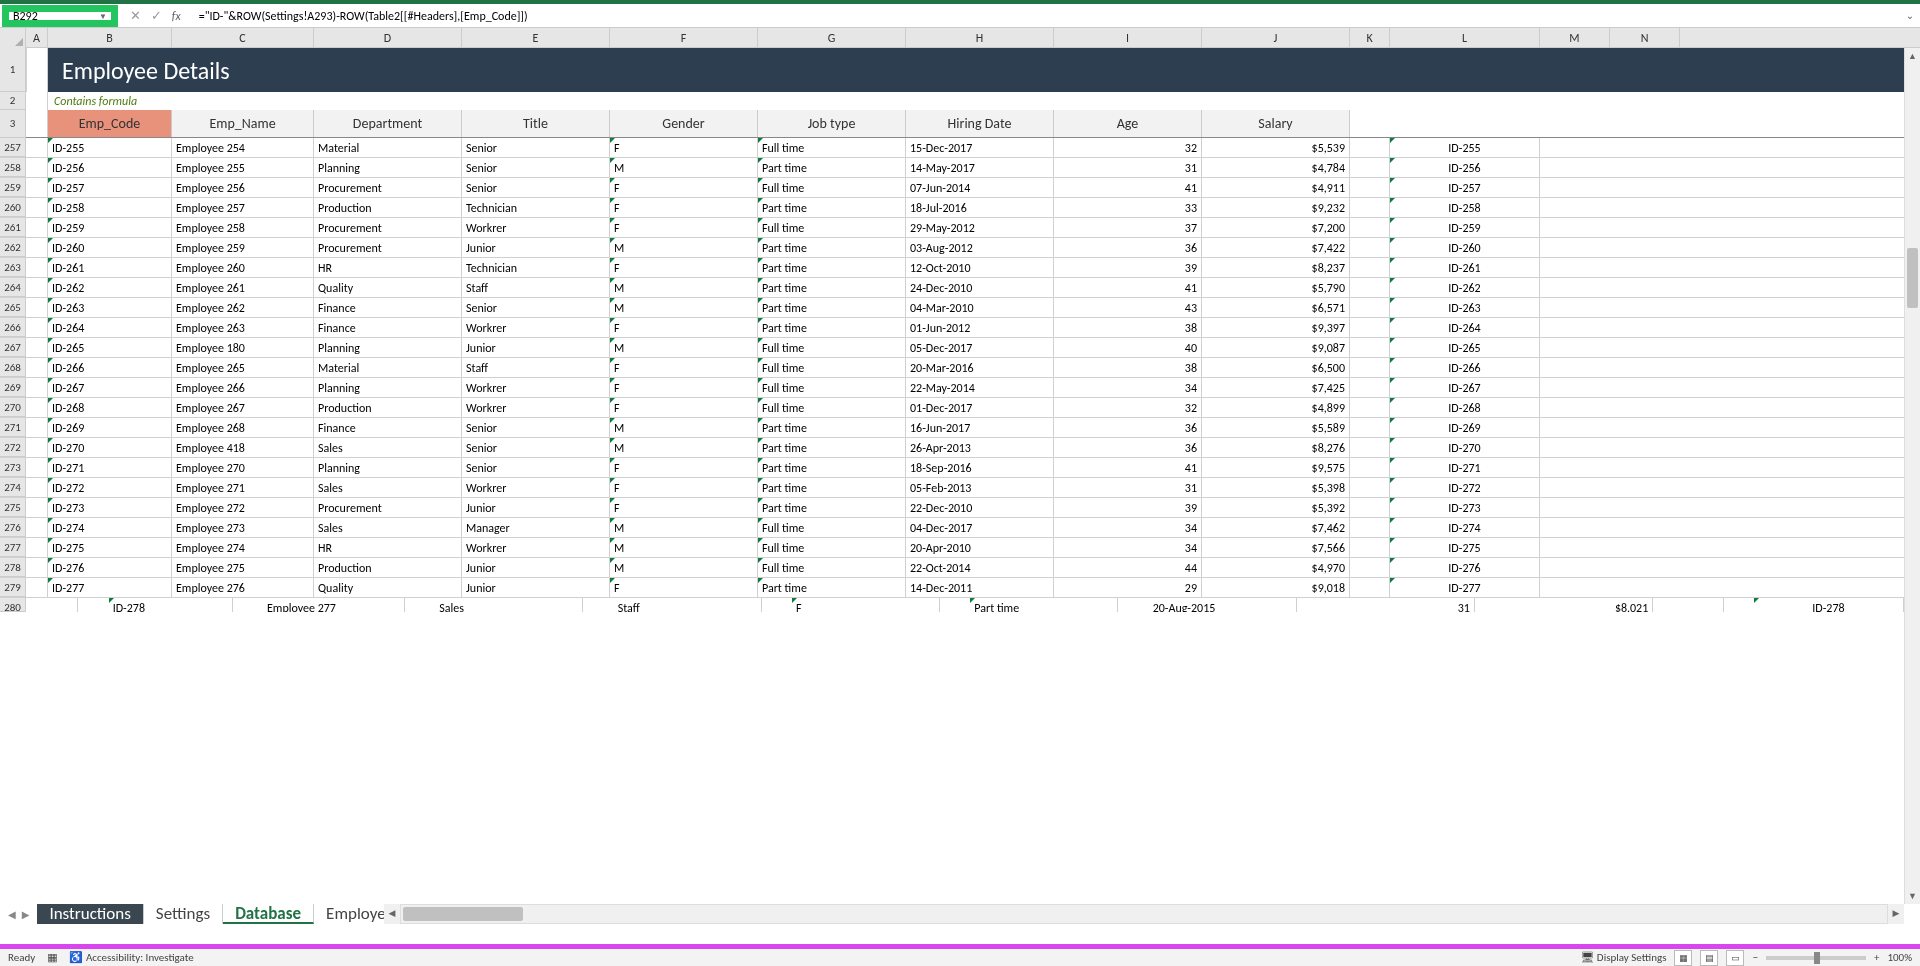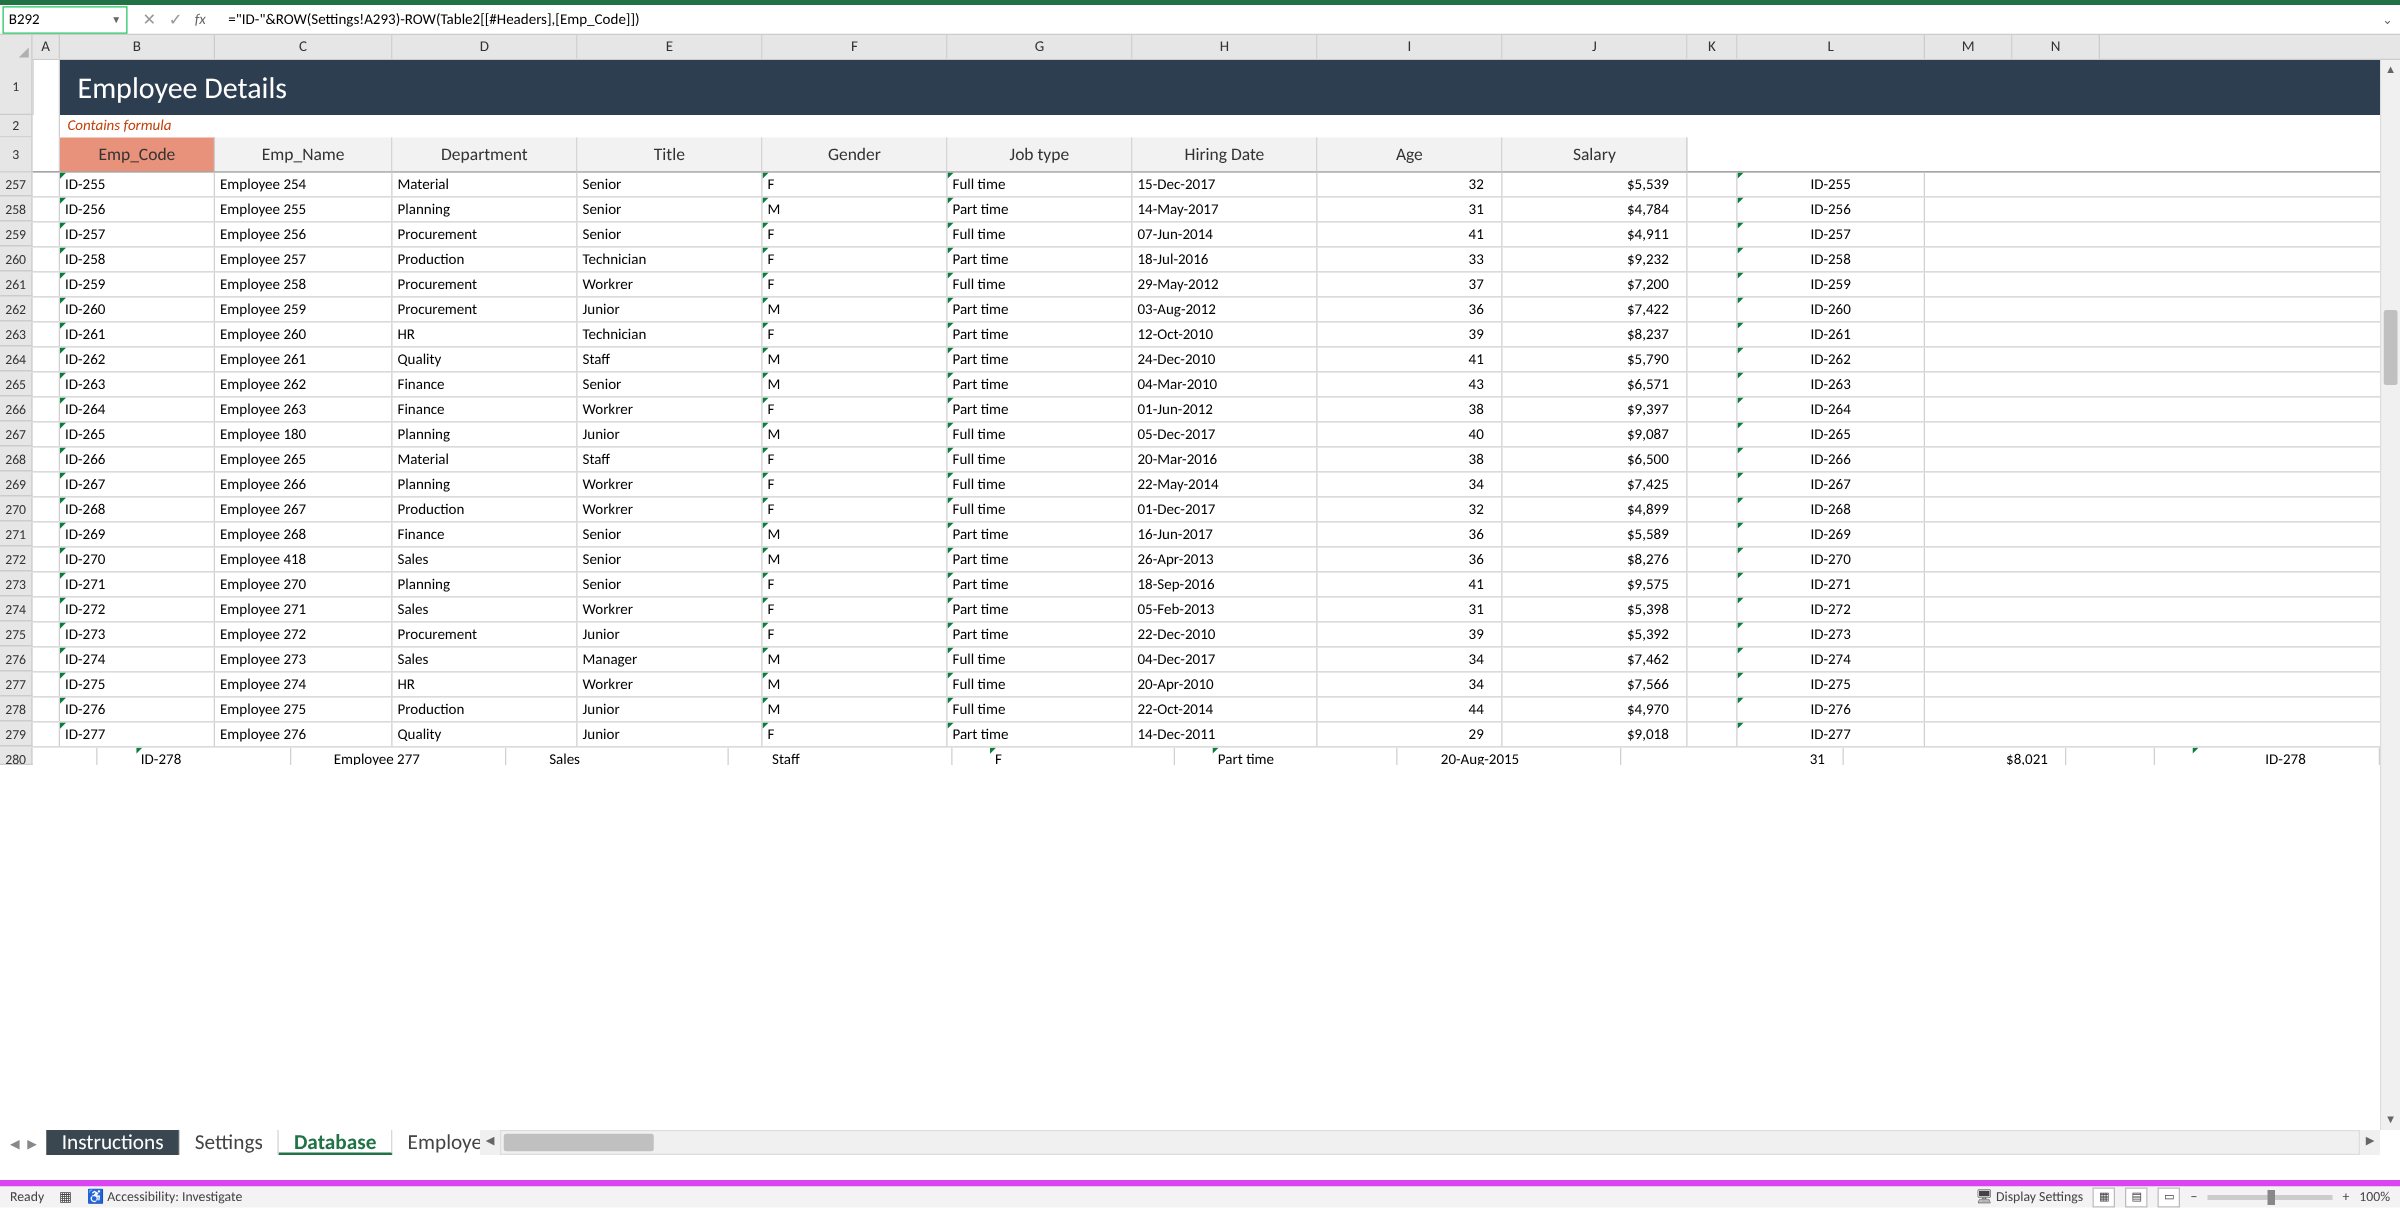--- a/index.html
+++ b/index.html
@@ -1,21 +1,21 @@
 <!DOCTYPE html>
 <html><head>
 <meta charset="utf-8">
 <style>
 * { margin: 0; padding: 0; box-sizing: border-box; font-family: Calibri, Arial, sans-serif; }
 body { background: #fff; overflow: hidden; }
 
 .top-bar { height: 4px; background: #217346; }
 
 .formula-bar { height: 24px; display: flex; align-items: center; border-bottom: 1px solid #ccc; background: #fff; }
-.name-box { width: 100px; height: 22px; border: 1px solid #22c55e; background: #fff; font-size: 12px; padding: 0 4px; display: flex; align-items: center; justify-content: space-between; margin-left: 2px; }
+.name-box { width: 116px; height: 22px; border: 7px solid #22c55e; background: #fff; font-size: 12px; padding: 0 4px; display: flex; align-items: center; justify-content: space-between; margin-left: 2px; }
 .name-box-dropdown { font-size: 8px; color: #666; }
 .fb-icons { display: flex; align-items: center; gap: 10px; padding: 0 12px; color: #999; font-size: 13px; }
 .fb-icon { cursor: default; }
 .fb-fx { font-style: italic; font-size: 12px; color: #666; }
 .formula-input { flex: 1; font-size: 12px; padding: 0 6px; height: 22px; line-height: 22px; }
 .formula-expand { width: 20px; text-align: center; color: #666; font-size: 10px; cursor: pointer; }
 
 .grid-area { position: absolute; top: 28px; left: 0; right: 0; bottom: 42px; overflow: hidden; }
 
 .col-headers { display: flex; height: 20px; background: #e6e6e6; border-bottom: 1px solid #ccc; }
@@ -27,31 +27,31 @@
 
 .row { display: flex; height: 20px; position: relative; }
 .row-head { width: 26px; background: #e6e6e6; border-right: 1px solid #ccc; border-bottom: 1px solid #ccc; text-align: center; font-size: 11px; line-height: 20px; color: #333; }
 
 .title-row { height: 44px; }
 .title-row .row-head { line-height: 44px; height: 44px; }
 .title-cell { flex: 1; background: #2c3e50; color: #fff; font-size: 24px; font-weight: 300; padding: 6px 14px; display: flex; align-items: center; }
 
 .formula-note-row { height: 18px; }
 .formula-note-row .row-head { line-height: 18px; height: 18px; }
-.formula-note { font-style: italic; color: #c2410c; font-size: 12px; padding-left: 6px; line-height: 18px; }
+.formula-note { font-style: italic; color: #4d7c0f; font-size: 12px; padding-left: 6px; line-height: 18px; }
 
 .header-row { height: 28px; border-bottom: 1px solid #888; }
 .header-row .row-head { line-height: 28px; height: 28px; }
 .th { background: #f2f2f2; border-right: 1px solid #ccc; text-align: center; font-size: 14px; line-height: 28px; color: #333; }
 .th.highlighted { background: #e8927c; }
 
 .data-row { border-bottom: 1px solid #d0d0d0; }
 .td { border-right: 1px solid #d0d0d0; font-size: 12px; padding: 0 4px; line-height: 20px; position: relative; white-space: nowrap; overflow: hidden; }
 .td.center { text-align: center; }
-.td.num { text-align: right; padding-right: 14px; }
+.td.num { text-align: right; padding-right: 4px; }
 .green-tick::before { content: ''; position: absolute; left: 0; top: 0; width: 0; height: 0; border-style: solid; border-width: 5px 5px 0 0; border-color: #0a7d3e transparent transparent transparent; }
 .gray-border-left { border-left: 1px solid #d0d0d0; }
 
 .vscroll { position: absolute; top: 20px; right: 0; bottom: 20px; width: 16px; background: #f0f0f0; border-left: 1px solid #ddd; }
 .vscroll-up, .vscroll-down { height: 16px; text-align: center; font-size: 9px; line-height: 16px; color: #666; background: #f0f0f0; }
 .vscroll-thumb { position: absolute; left: 2px; right: 2px; top: 200px; height: 60px; background: #c0c0c0; border-radius: 2px; }
 
 .hscroll-area { position: absolute; bottom: 0; left: 384px; right: 16px; height: 20px; display: flex; }
 .hscroll-track { flex: 1; background: #f0f0f0; position: relative; border: 1px solid #ddd; }
 .hscroll-thumb { position: absolute; left: 2px; top: 2px; bottom: 2px; width: 120px; background: #c0c0c0; border-radius: 2px; }

